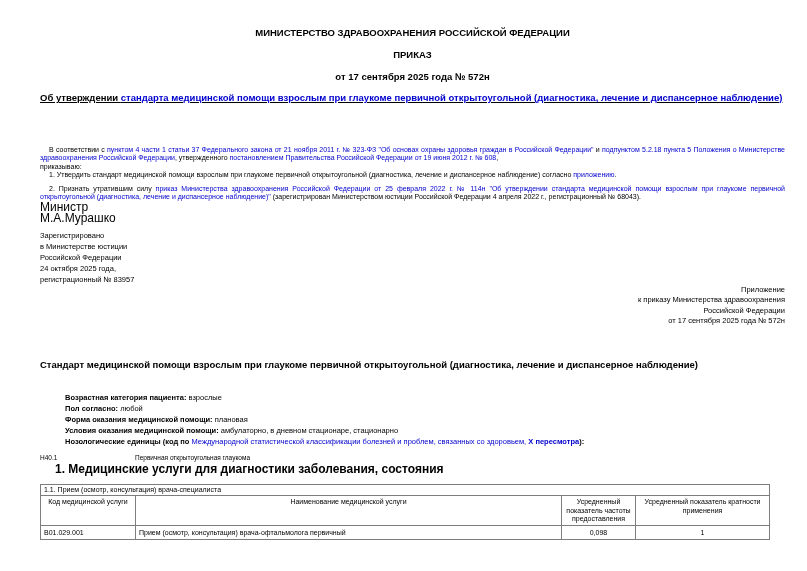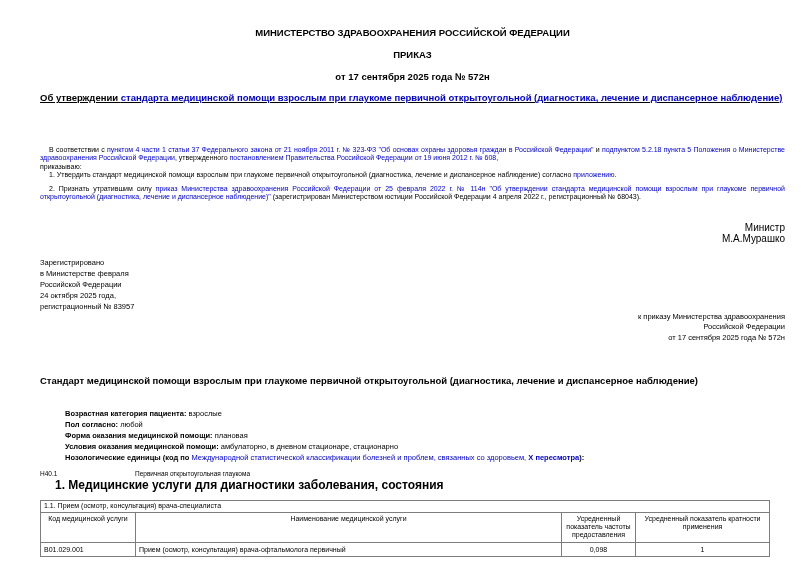--- a/index.html
+++ b/index.html
@@ -10,22 +10,22 @@
   }
   .page{padding:27px 22px 16px 40px;width:745px;box-sizing:content-box;}
   .hline{text-align:center;font-weight:bold;font-size:9.5px;line-height:12px;}
   .hline + .hline{margin-top:10px;}
   .order-title{margin:9px 0 0;font-size:9.5px;font-weight:bold;line-height:12px;text-align:justify;text-decoration:underline;}
   .link{color:#0000cc;}
   .body-text{font-size:7px;line-height:8.3px;text-align:justify;margin:0;}
   .preamble{margin-top:42px;text-indent:9px;}
   .item1{text-indent:9px;}
   .item2{text-indent:9px;margin-top:6px;}
-  .sig{margin-top:20px;text-align:right;font-size:10px;line-height:11px;}
-  .reg{margin-top:13px;font-size:7.5px;line-height:11px;}
+  .sig{margin-top:0;font-size:12px;line-height:11px;}
+  .reg{margin-top:6px;font-size:7.5px;line-height:11px;}
   .appendix{text-align:right;font-size:7.5px;line-height:10.5px;}
   .standard-title{text-align:left;font-weight:bold;font-size:9.5px;line-height:12px;margin-top:32px;}
   .patient-info{margin:21px 0 0 25px;font-size:7.5px;line-height:11px;}
   .pi-label{font-weight:bold;}
   .nosology-row{margin-top:6px;font-size:6.5px;line-height:9px;}
   .nosology-code{display:inline-block;width:95px;}
   .section-heading{margin:1px 0 0 15px;font-weight:bold;font-size:12px;line-height:12px;}
   table.services{border-collapse:collapse;width:729px;table-layout:fixed;margin-top:9px;font-size:7px;}
   table.services td{border:1px solid #7d7d7d;vertical-align:top;box-sizing:border-box;}
   tr.sub td{padding:1px 3px;line-height:8.5px;text-align:left;}
@@ -51,27 +51,28 @@
 
   <p class="body-text item2"><span>2. Признать утратившим силу </span><span class="link">приказ Министерства здравоохранения Российской Федерации от 25 февраля 2022 г. № 114н "Об утверждении стандарта медицинской помощи взрослым при глаукоме первичной открытоугольной (диагностика, лечение и диспансерное наблюдение)"</span><span> (зарегистрирован Министерством юстиции Российской Федерации 4 апреля 2022 г., регистрационный № 68043).</span></p>
 
   <div class="sig">
     <div>Министр</div>
     <div>М.А.Мурашко</div>
   </div>
 
   <div class="reg">
     <div>Зарегистрировано</div>
-    <div>в Министерстве февраля</div>
+    <div>в Министерстве юстиции</div>
     <div>Российской Федерации</div>
     <div>24 октября 2025 года,</div>
     <div>регистрационный № 83957</div>
   </div>
 
   <div class="appendix">
+    <div>Приложение</div>
     <div>к приказу Министерства здравоохранения</div>
     <div>Российской Федерации</div>
     <div>от 17 сентября 2025 года № 572н</div>
   </div>
 
   <div class="standard-title">Стандарт медицинской помощи взрослым при глаукоме первичной открытоугольной (диагностика, лечение и диспансерное наблюдение)</div>
 
   <div class="patient-info">
     <div><span class="pi-label">Возрастная категория пациента:</span> <span>взрослые</span></div>
     <div><span class="pi-label">Пол согласно:</span> <span>любой</span></div>

